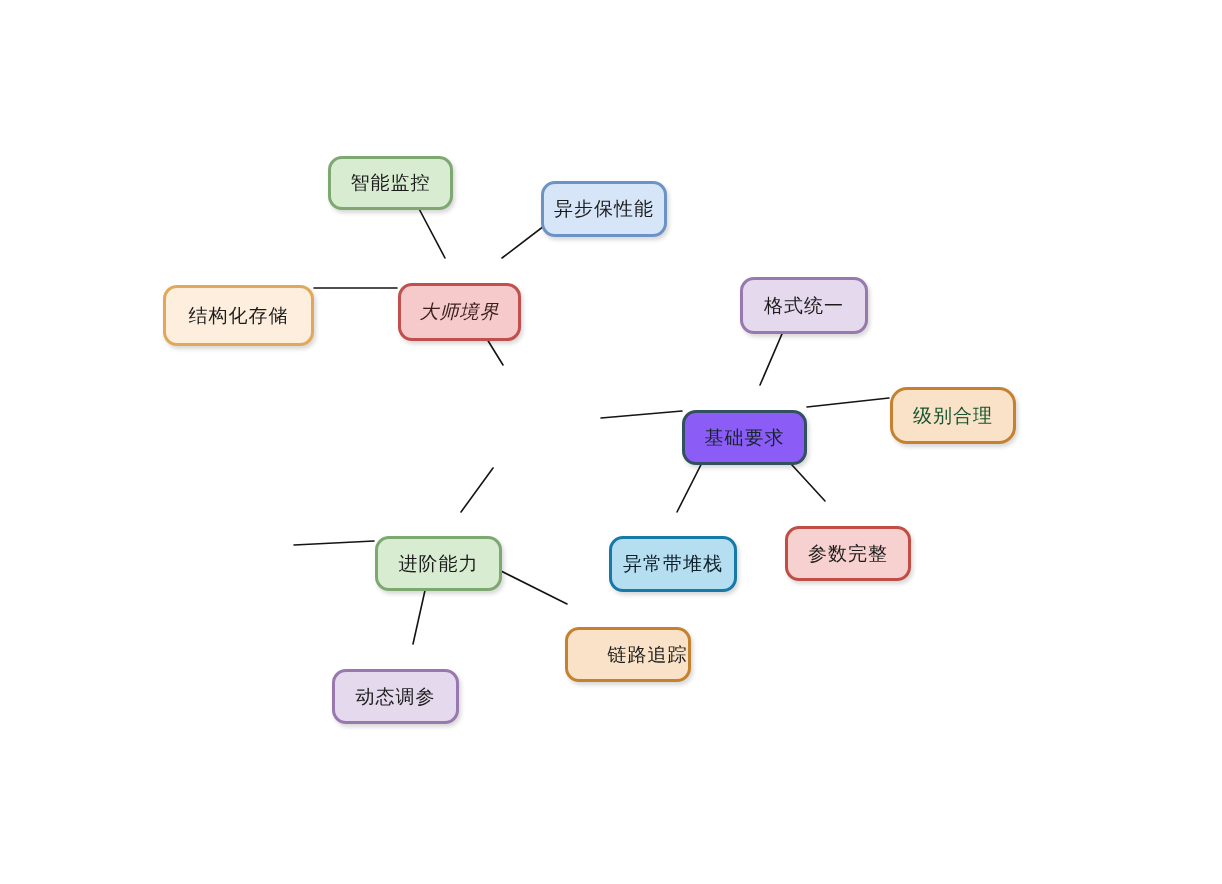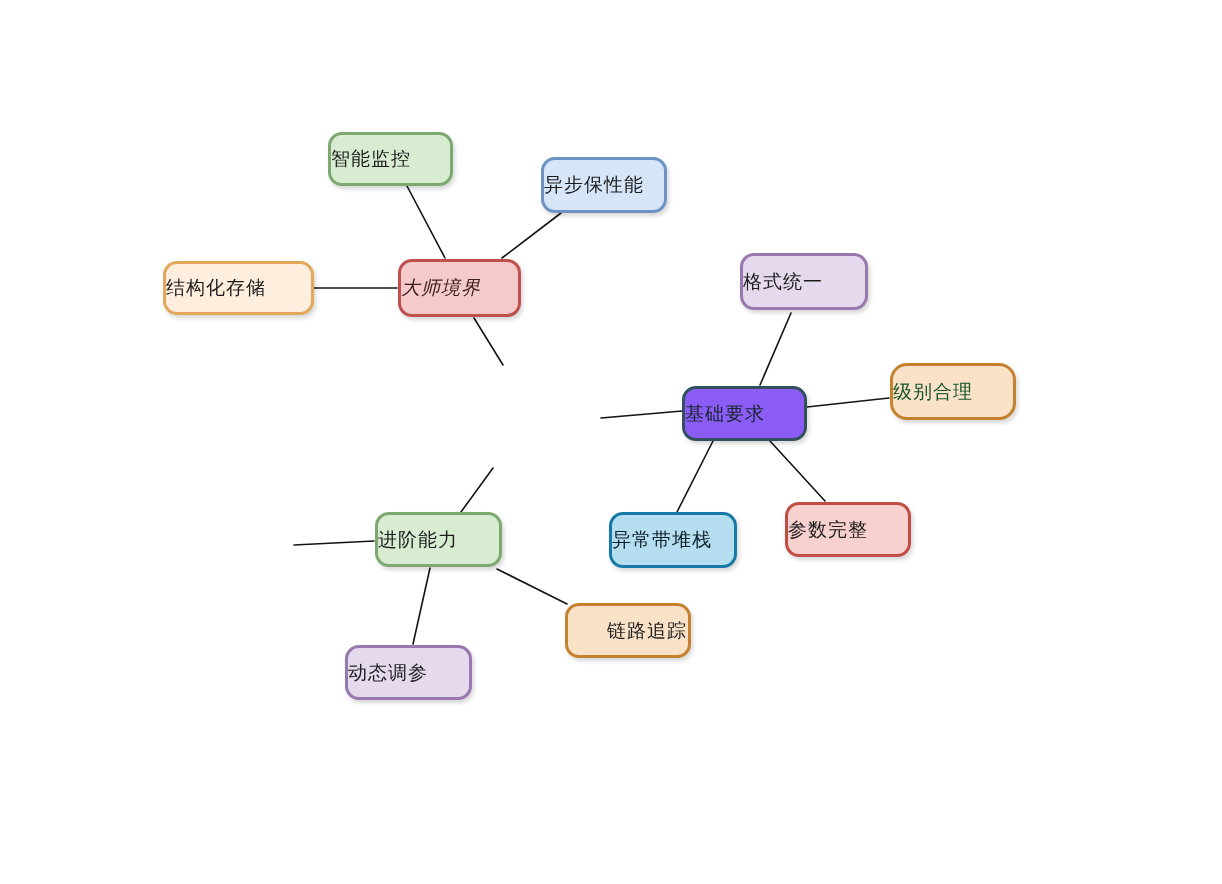--- a/index.html
+++ b/index.html
@@ -26,29 +26,31 @@
   .edge-layer line {
     stroke: #141414;
     stroke-width: 1.6;
     stroke-linecap: round;
   }
   .node {
     position: absolute;
     box-sizing: border-box;
     display: flex;
     align-items: center;
+    justify-content: center;
     border-style: solid;
     border-width: 3px;
     border-radius: 14px;
     font-size: 19px;
     letter-spacing: 1px;
     color: #1c1c1c;
     box-shadow: 2px 3px 4px rgba(0,0,0,0.16);
     white-space: nowrap;
     cursor: default;
+    margin-top: 24px;
   }
   .node.circle {
     border-radius: 50%;
     border-width: 4px;
   }
   .node span {
     pointer-events: none;
   }
 </style>
 </head>
@@ -78,21 +80,21 @@
   </div>
 
   <div class="node" style="left: 328px; top: 132px; width: 125px; height: 54px; background-color: rgb(216, 236, 210); border-color: rgb(125, 169, 113); color: rgb(28, 28, 28);">
     <span>智能监控</span>
   </div>
 
   <div class="node" style="left: 541px; top: 157px; width: 126px; height: 56px; background-color: rgb(214, 230, 248); border-color: rgb(109, 147, 198); color: rgb(28, 28, 28);">
     <span>异步保性能</span>
   </div>
 
-  <div class="node" style="left: 163px; top: 261px; width: 151px; height: 54px; background-color: rgb(253, 238, 221); border-color: rgb(226, 168, 90); color: rgb(28, 28, 28);">
+  <div class="node" style="left: 163px; top: 261px; width: 151px; height: 61px; background-color: rgb(253, 238, 221); border-color: rgb(226, 168, 90); color: rgb(28, 28, 28);">
     <span>结构化存储</span>
   </div>
 
   <div class="node" style="left: 682px; top: 386px; width: 125px; height: 55px; background-color: #8b5cf6; border-color: rgb(50, 80, 94); color: rgb(22, 38, 46);">
     <span>基础要求</span>
   </div>
 
   <div class="node" style="left: 740px; top: 253px; width: 128px; height: 57px; background-color: rgb(229, 217, 237); border-color: rgb(152, 120, 174); color: rgb(28, 28, 28);">
     <span>格式统一</span>
   </div>
@@ -107,21 +109,21 @@
 
   <div class="node" style="left: 609px; top: 512px; width: 128px; height: 56px; background-color: rgb(182, 222, 241); border-color: rgb(22, 121, 168); color: rgb(16, 34, 44);">
     <span>异常带堆栈</span>
   </div>
 
   <div class="node" style="left: 375px; top: 512px; width: 127px; height: 55px; background-color: rgb(216, 236, 210); border-color: rgb(125, 169, 113); color: rgb(28, 28, 28);">
     <span>进阶能力</span>
   </div>
 
 
-  <div class="node" style="left: 345px; top: 645px; width: 127px; height: 55px; background-color: rgb(229, 217, 237); border-color: rgb(152, 120, 174); color: rgb(28, 28, 28);">
+  <div class="node" style="left: 332px; top: 645px; width: 127px; height: 55px; background-color: rgb(229, 217, 237); border-color: rgb(152, 120, 174); color: rgb(28, 28, 28);">
     <span>动态调参</span>
   </div>
 
   <div class="node" style="left: 565px; top: 603px; width: 126px; height: 55px; background-color: rgb(249, 226, 199); border-color: rgb(197, 129, 46); color: rgb(28, 28, 28); padding-left: 39px;">
     <span>链路追踪</span>
   </div>
 
 </div>
 
 </body></html>

